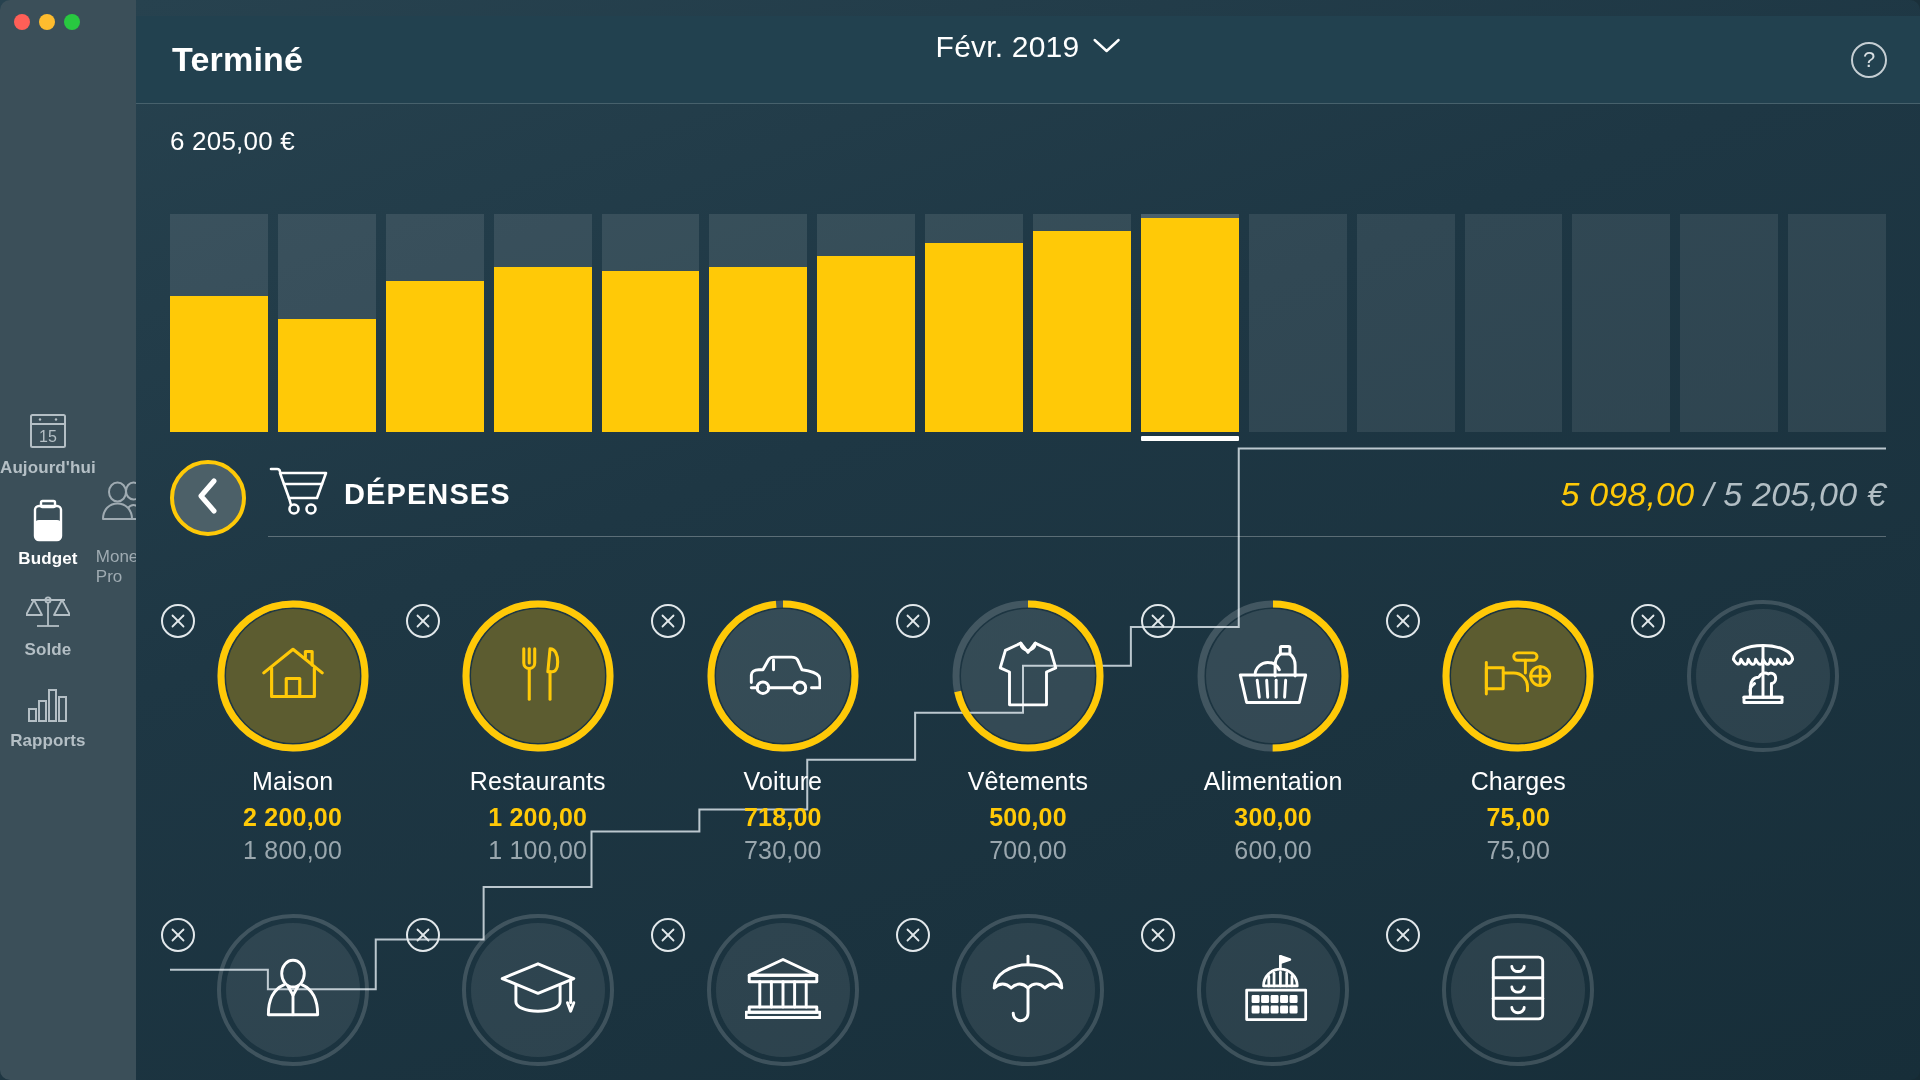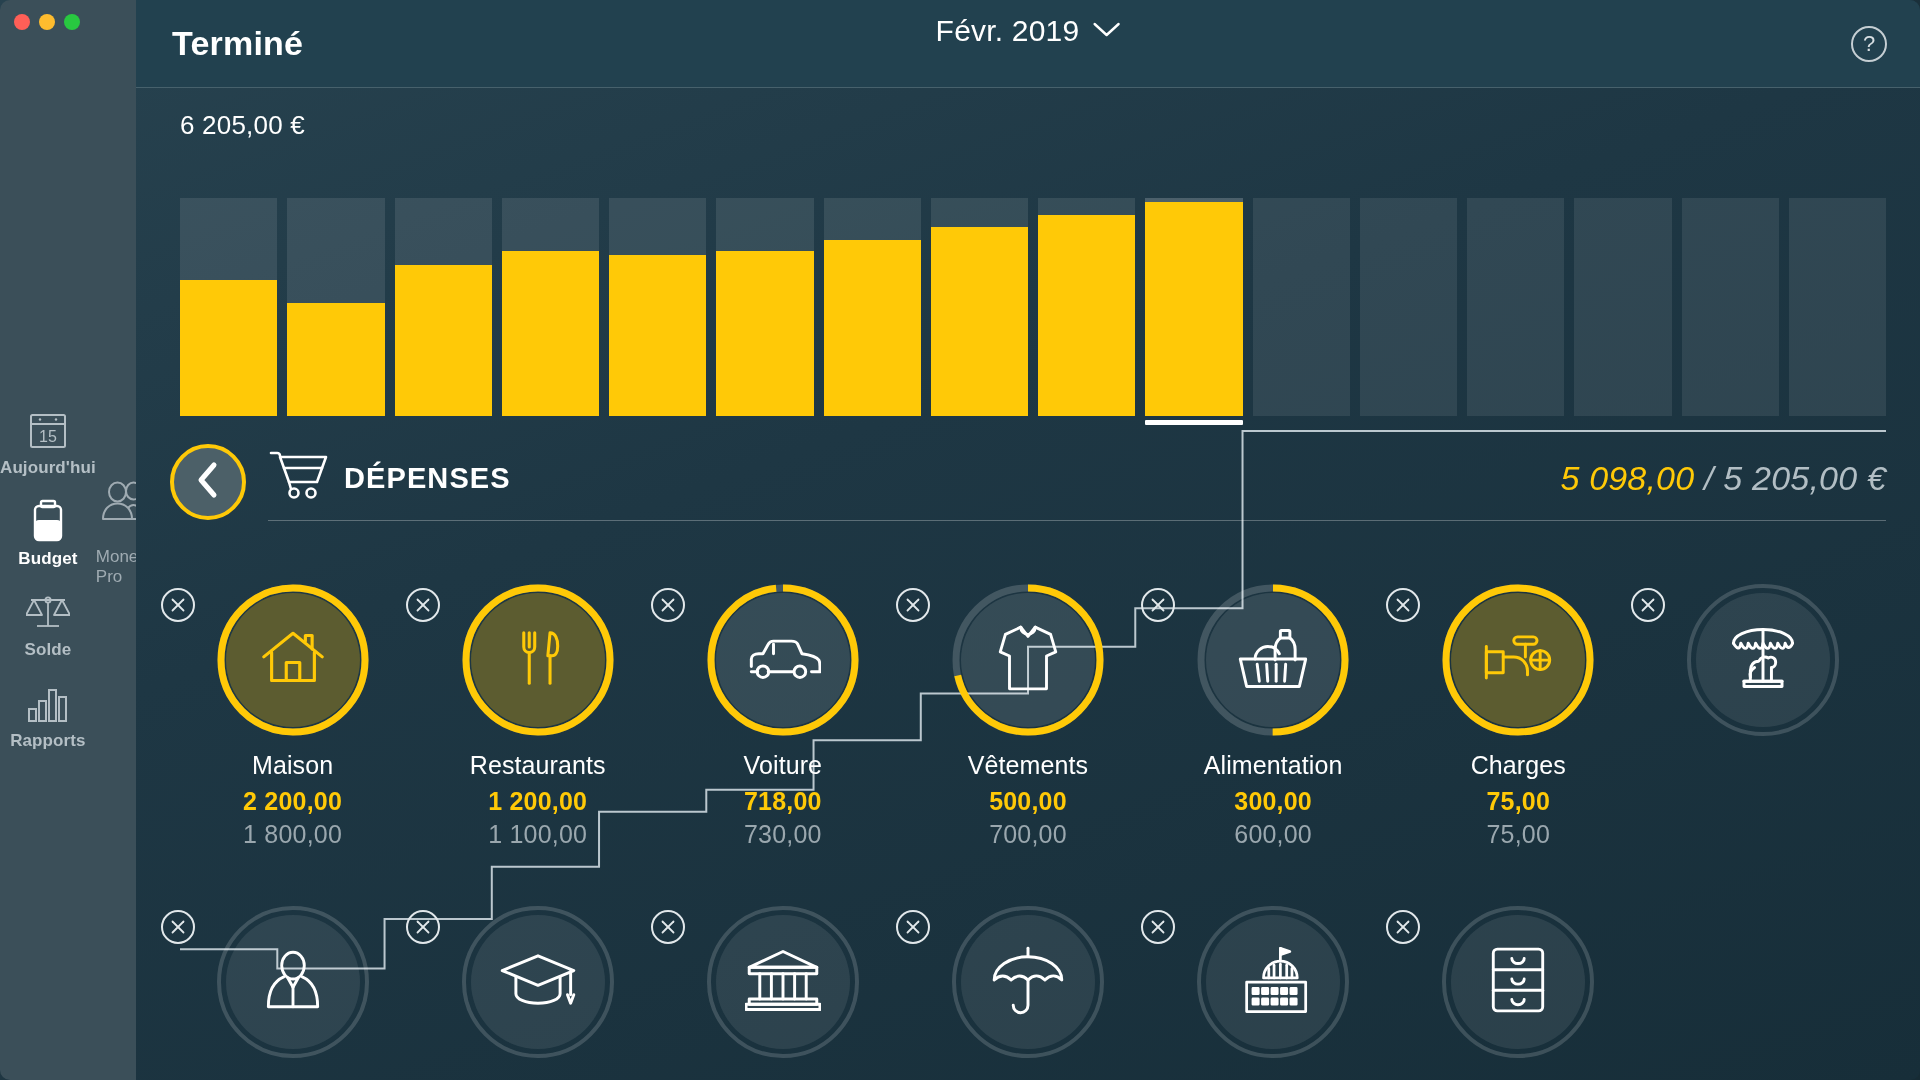--- a/index.html
+++ b/index.html
@@ -94,20 +94,21 @@
 
   
   #titlebar {
     height: 88px;
     flex: 0 0 88px;
     position: relative;
     display: flex;
     align-items: center;
     border-bottom: 1px solid rgba(255,255,255,.17);
     background: #22414f;
+    margin-top: 16px;
   }
   #win-title {
     position: absolute;
     left: 36px;
     font-size: 34px;
     font-weight: 700;
     color: #ffffff;
     letter-spacing: .2px;
   }
   #period-btn {
@@ -133,21 +134,21 @@
     color: #d7dee2;
     font-size: 22px;
     display: flex; align-items: center; justify-content: center;
     cursor: pointer;
     font-weight: 400;
   }
 
   
   #chart-block {
     position: relative;
-    padding: 22px 34px 0 44px;
+    padding: 22px 34px 0 34px;
   }
   #chart-total {
     font-size: 26px;
     color: #ffffff;
     letter-spacing: .2px;
     margin-bottom: 15px;
   }
   #chart {
     position: relative;
     height: 260px;

